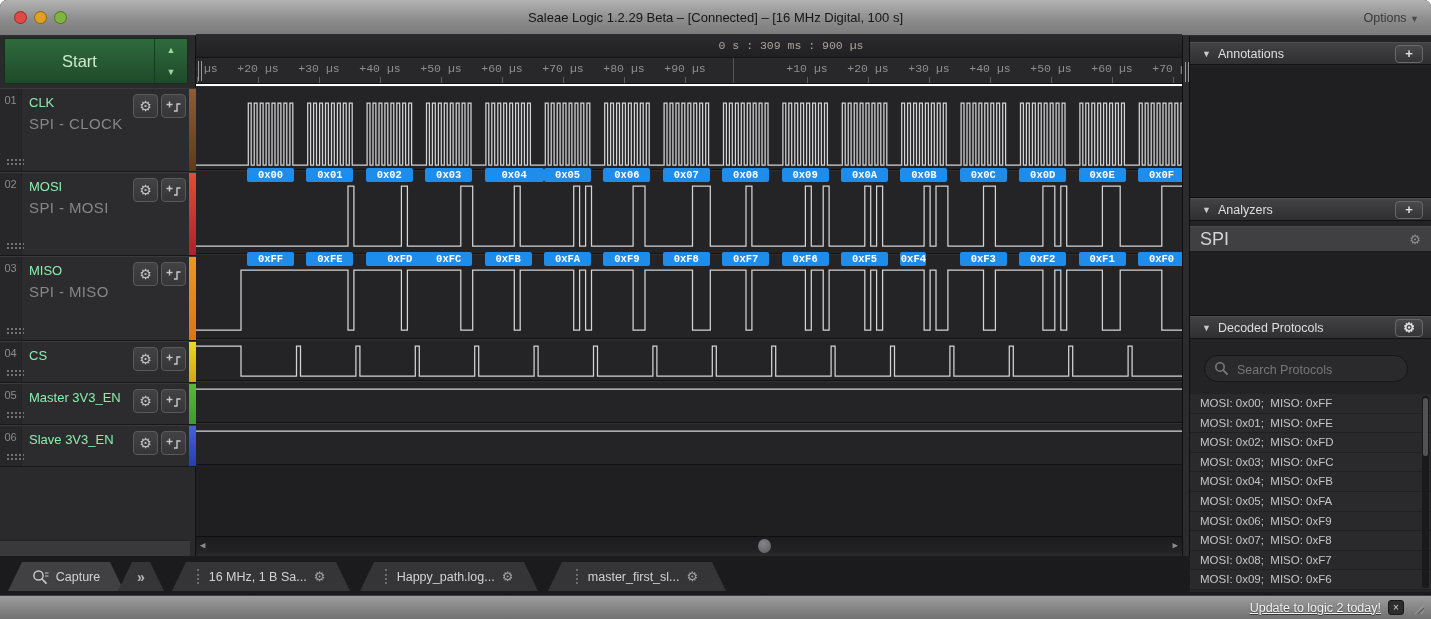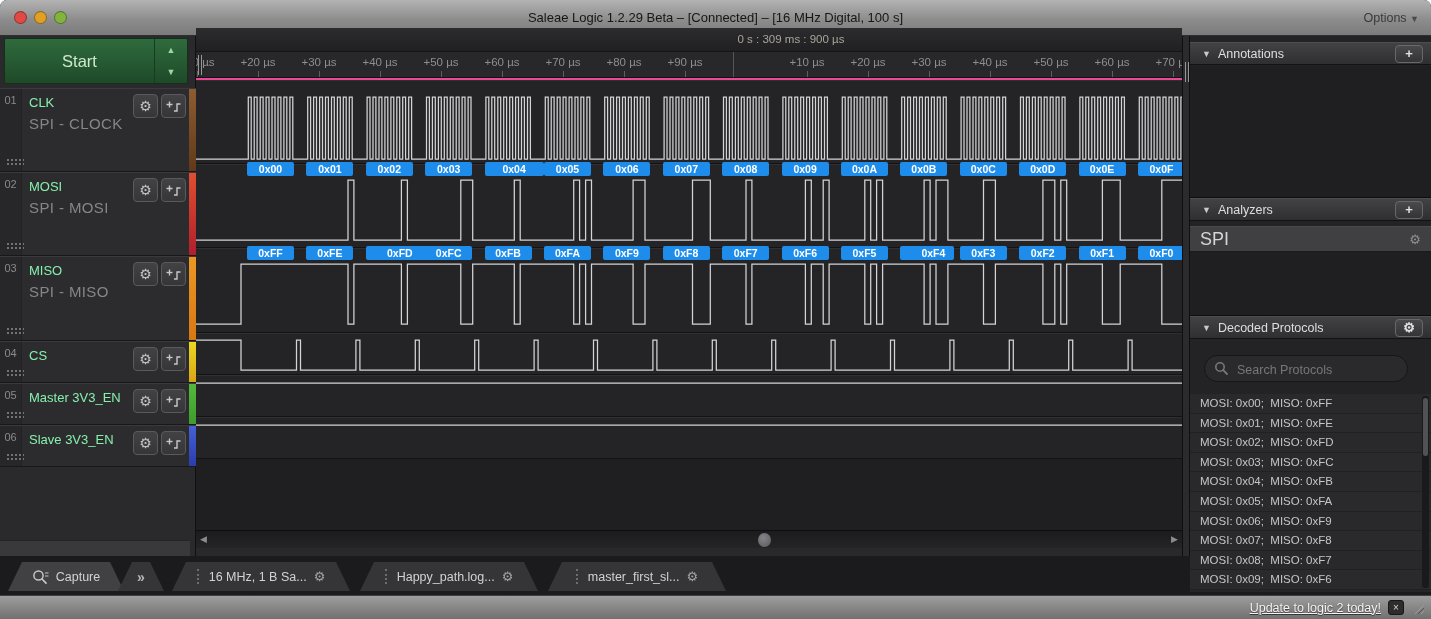--- a/index.html
+++ b/index.html
@@ -27,21 +27,21 @@
   .chsub{position:absolute;left:29px;top:26px;font-size:15px;color:#86868a;letter-spacing:.4px;}
   .chbtn{position:absolute;top:5px;width:25px;height:24px;background:linear-gradient(#424244,#363638);
     border:1px solid #5a5a5c;border-radius:4px;box-sizing:border-box;color:#c2c2c4;text-align:center;cursor:pointer;}
   .chbtn.gear{left:133px;font-size:14px;line-height:22px;}
   .chbtn.trig{left:161px;padding-top:4px;}
   .chdots{position:absolute;left:6px;bottom:5px;width:18px;height:8px;
     background-image:radial-gradient(#737376 1px,transparent 1.2px);background-size:4px 4px;}
   .chstripe{position:absolute;right:0;top:0;width:7px;height:100%;}
   #sidebar-bottomstrip{position:absolute;left:0;top:504px;width:190px;height:16px;background:#39393b;border-top:1px solid #242426;}
   
-  #wavearea{position:absolute;left:196px;top:28px;width:986px;height:520px;background:#ec4899;}
+  #wavearea{position:absolute;left:196px;top:34px;width:986px;height:520px;background:#ffffff;font-family:Liberation Mono, monospace;}
   #tsbar{position:absolute;left:0;top:0;width:986px;height:24px;background:linear-gradient(#2c2c2e,#202022);
     border-bottom:1px solid #151517;box-sizing:border-box;}
   #timestamp{position:absolute;left:470px;top:5px;width:250px;text-align:center;font-size:11.5px;color:#a9a59b;}
   #tickbar{position:absolute;left:0;top:24px;width:986px;height:26px;background:#28282a;border-bottom:1px solid #121214;
     overflow:hidden;box-sizing:border-box;}
   .tick-label{position:absolute;top:4px;width:60px;text-align:center;font-size:11.5px;color:#8e8e90;}
   .tick-mark{position:absolute;top:19px;width:1px;height:6px;background:#5e5e60;}
   #seg-boundary{position:absolute;top:0;width:1px;height:26px;background:#56565a;}
   .grip{position:absolute;top:3px;width:7px;height:20px;}
   .grip i{position:absolute;top:0;width:1px;height:20px;background:#97979a;}
@@ -293,21 +293,21 @@
           <div class="bubble" style="left: 110.4px; top: 168px; width: 47px; background: rgb(30, 140, 235);">0xFE</div>
           <div class="bubble" style="left: 169.8px; top: 168px; width: 68px; background: rgb(30, 140, 235);">0xFD</div>
           <div class="bubble" style="left: 229.2px; top: 168px; width: 47px; background: rgb(30, 140, 235);">0xFC</div>
           <div class="bubble" style="left: 288.6px; top: 168px; width: 47px; background: rgb(30, 140, 235);">0xFB</div>
           <div class="bubble" style="left: 348px; top: 168px; width: 47px; background: rgb(30, 140, 235);">0xFA</div>
           <div class="bubble" style="left: 407.4px; top: 168px; width: 47px; background: rgb(30, 140, 235);">0xF9</div>
           <div class="bubble" style="left: 466.8px; top: 168px; width: 47px; background: rgb(30, 140, 235);">0xF8</div>
           <div class="bubble" style="left: 526.2px; top: 168px; width: 47px; background: rgb(30, 140, 235);">0xF7</div>
           <div class="bubble" style="left: 585.6px; top: 168px; width: 47px; background: rgb(30, 140, 235);">0xF6</div>
           <div class="bubble" style="left: 645px; top: 168px; width: 47px; background: rgb(30, 140, 235);">0xF5</div>
-          <div class="bubble" style="left: 704.4px; top: 168px; width: 42px; background: rgb(30, 140, 235); padding-left: 12px;">0xF4</div>
+          <div class="bubble" style="left: 704.4px; top: 168px; width: 26px; background: rgb(30, 140, 235);">0xF4</div>
           <div class="bubble" style="left: 763.8px; top: 168px; width: 47px; background: rgb(30, 140, 235);">0xF3</div>
           <div class="bubble" style="left: 823.2px; top: 168px; width: 47px; background: rgb(30, 140, 235);">0xF2</div>
           <div class="bubble" style="left: 882.6px; top: 168px; width: 47px; background: rgb(30, 140, 235);">0xF1</div>
           <div class="bubble" style="left: 942px; top: 168px; width: 47px; background: rgb(30, 140, 235);">0xF0</div>
         </div>
       <div id="hscroll">
         <div class="harrow" style="left:4px;">◀</div>
         <div class="harrow" style="right:4px;">▶</div>
         <div id="hthumb"></div>
       </div>

